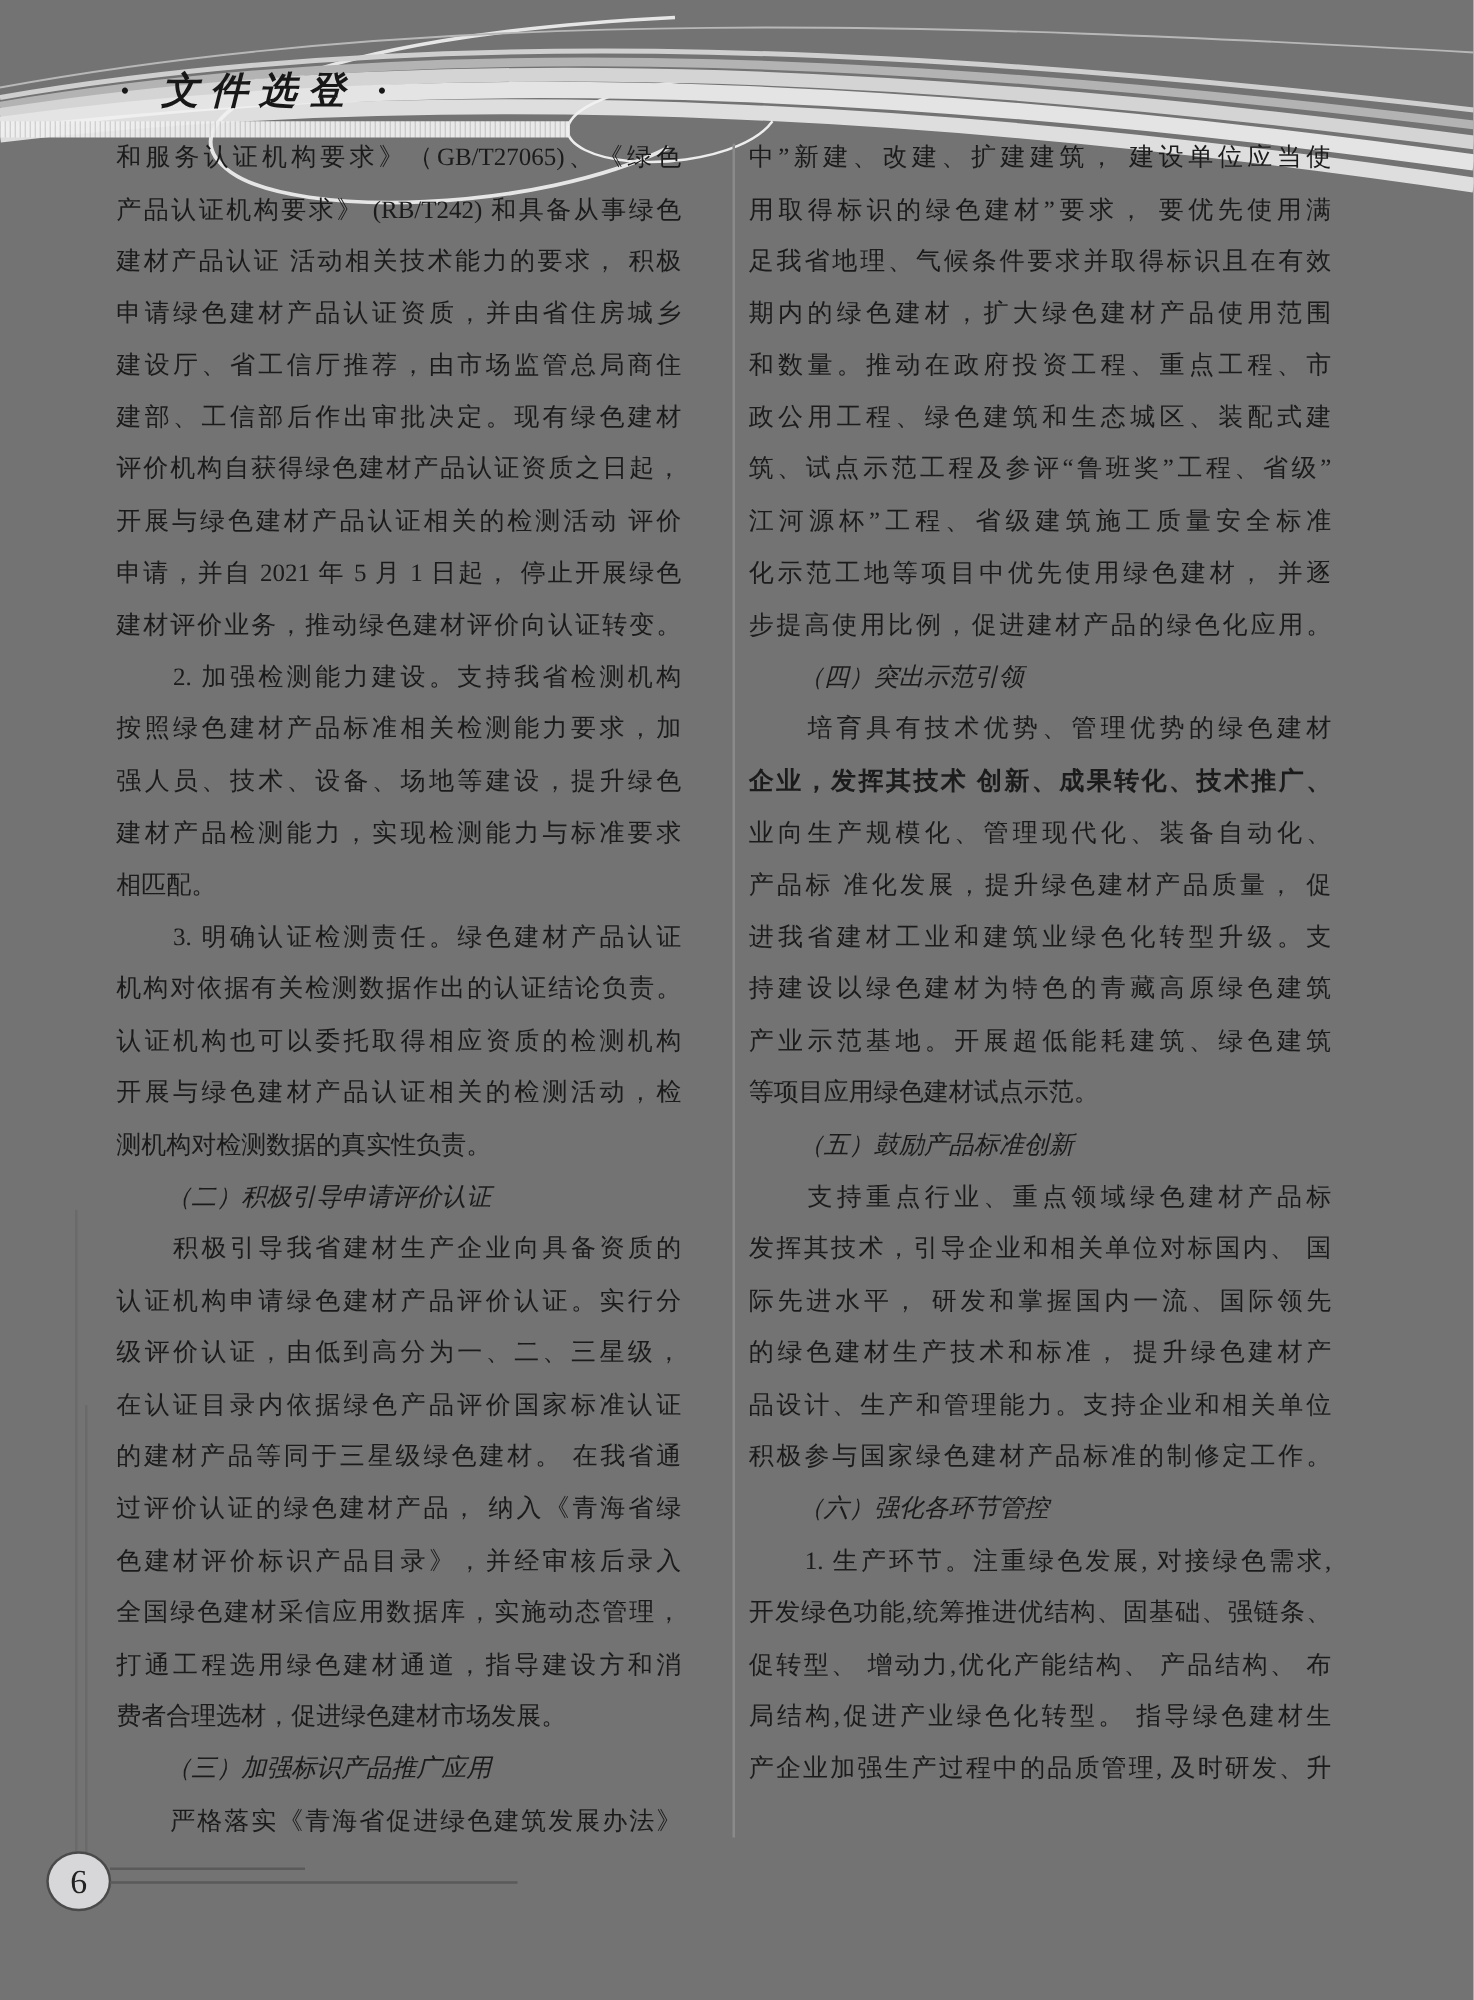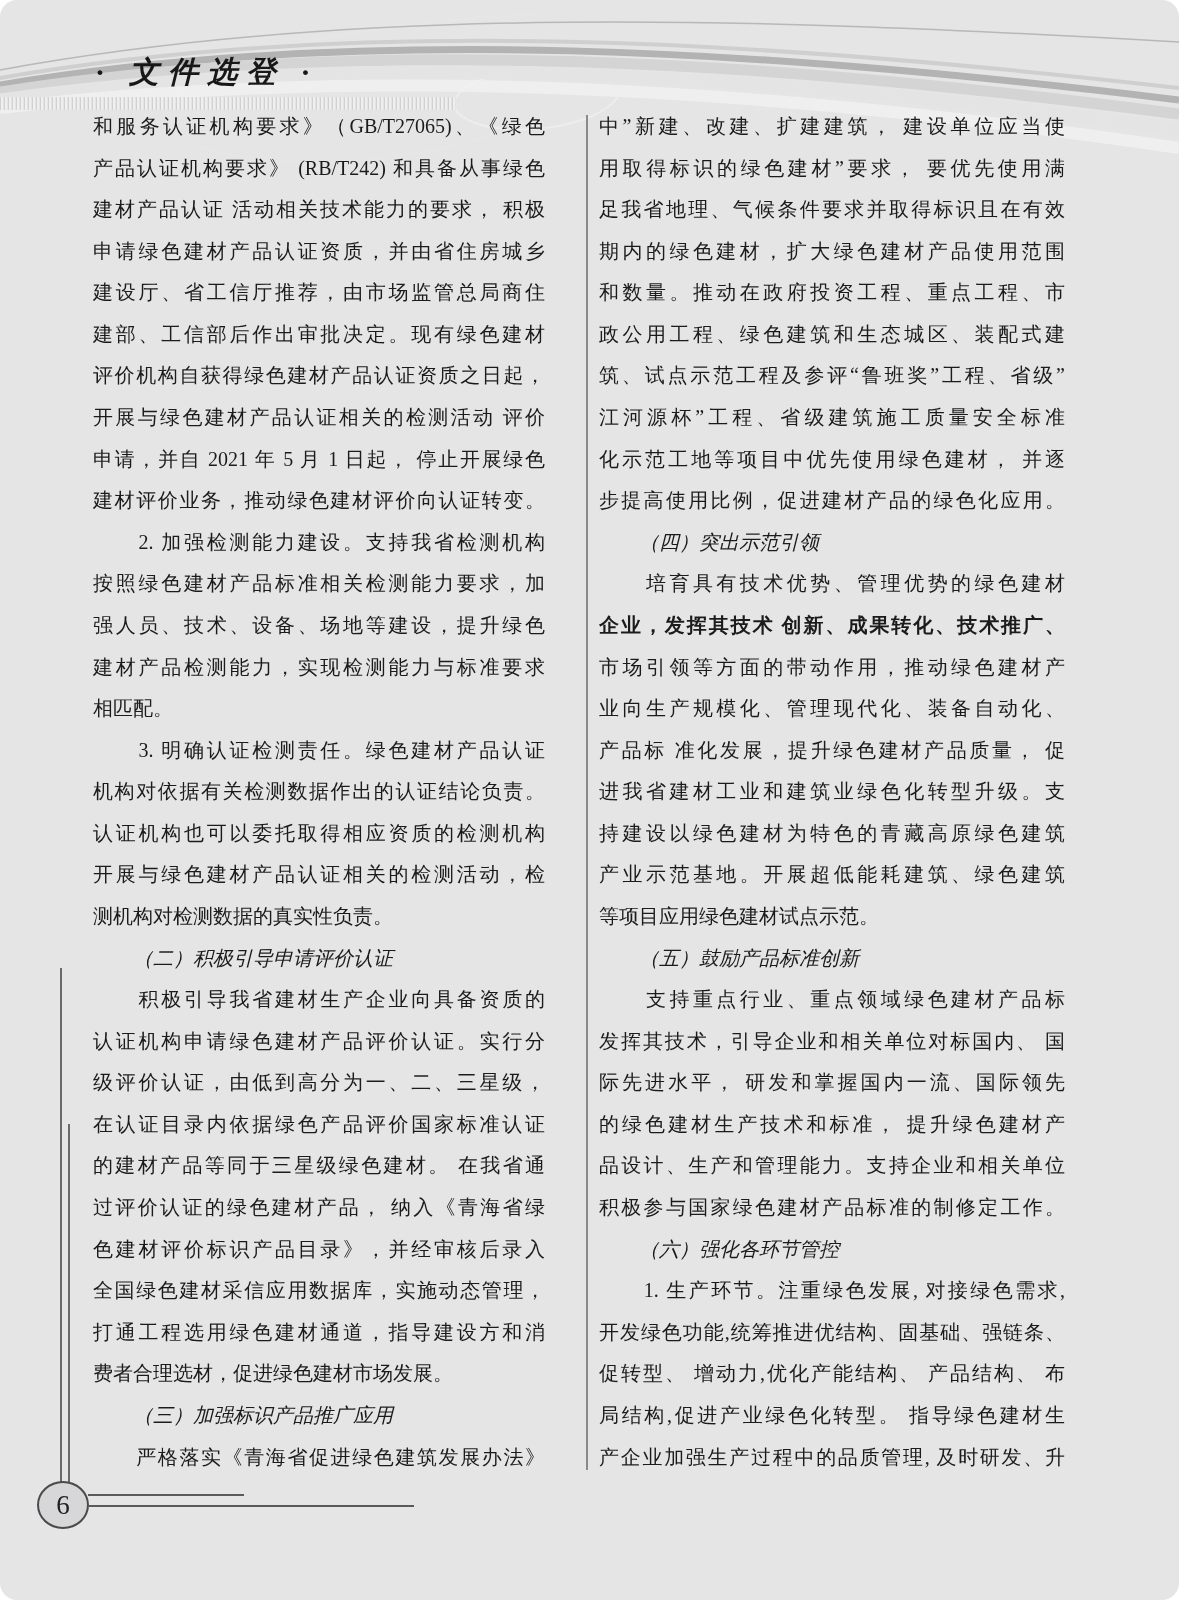--- a/index.html
+++ b/index.html
@@ -1,18 +1,18 @@
 <!DOCTYPE html>
 <html><head>
 <meta charset="utf-8">
 <style>
   html,body{margin:0;padding:0;background:#ffffff;}
   body{width:1179px;height:1600px;position:relative;overflow:hidden;
        font-family:"Liberation Serif","DejaVu Serif",serif;}
-  .page{position:absolute;inset:0;background:#e5e5e5;border-radius:17px;}
+  .page{position:absolute;inset:0;background:#737373;}
 
   
   .swoosh{position:absolute;left:0;top:0;width:1179px;height:185px;}
   .masthead{position:absolute;left:96px;top:52px;font-size:30px;font-weight:bold;
             font-style:italic;letter-spacing:9px;color:#171717;}
   .hatch{position:absolute;left:0;top:97px;width:456px;height:13px;
          background:repeating-linear-gradient(90deg,#d0d0d0 0 1px,#efefef 1px 3px,#e3e3e3 3px 4px);
          opacity:.95;}
 
   
@@ -101,21 +101,20 @@
       <div class="line" style="color: rgb(27, 27, 27);">期内的绿色建材，扩大绿色建材产品使用范围</div>
       <div class="line" style="color: rgb(27, 27, 27);">和数量。推动在政府投资工程、重点工程、市</div>
       <div class="line" style="color: rgb(27, 27, 27);">政公用工程、绿色建筑和生态城区、装配式建</div>
       <div class="line" style="color: rgb(27, 27, 27);">筑、试点示范工程及参评“鲁班奖”工程、省级”</div>
       <div class="line" style="color: rgb(27, 27, 27);">江河源杯”工程、省级建筑施工质量安全标准</div>
       <div class="line" style="color: rgb(27, 27, 27);">化示范工地等项目中优先使用绿色建材， 并逐</div>
       <div class="line" style="color: rgb(27, 27, 27);">步提高使用比例，促进建材产品的绿色化应用。</div>
       <div class="line nf kai" style="color: rgb(27, 27, 27);">　　（四）突出示范引领</div>
       <div class="line" style="color: rgb(27, 27, 27);">　　培育具有技术优势、管理优势的绿色建材</div>
       <div class="line" style="color: rgb(27, 27, 27); font-weight: bold;">企业，发挥其技术 创新、成果转化、技术推广、</div>
-      <div class="line" style="color: rgb(27, 27, 27);">市场引领等方面的带动作用，推动绿色建材产</div>
       <div class="line" style="color: rgb(27, 27, 27);">业向生产规模化、管理现代化、装备自动化、</div>
       <div class="line" style="color: rgb(27, 27, 27);">产品标 准化发展，提升绿色建材产品质量， 促</div>
       <div class="line" style="color: rgb(27, 27, 27);">进我省建材工业和建筑业绿色化转型升级。支</div>
       <div class="line" style="color: rgb(27, 27, 27);">持建设以绿色建材为特色的青藏高原绿色建筑</div>
       <div class="line" style="color: rgb(27, 27, 27);">产业示范基地。开展超低能耗建筑、绿色建筑</div>
       <div class="line nf" style="color: rgb(27, 27, 27);">等项目应用绿色建材试点示范。</div>
       <div class="line nf kai" style="color: rgb(27, 27, 27);">　　（五）鼓励产品标准创新</div>
       <div class="line" style="color: rgb(27, 27, 27);">　　支持重点行业、重点领域绿色建材产品标</div>
       <div class="line" style="color: rgb(27, 27, 27);">发挥其技术，引导企业和相关单位对标国内、 国</div>
       <div class="line" style="color: rgb(27, 27, 27);">际先进水平， 研发和掌握国内一流、国际领先</div>

